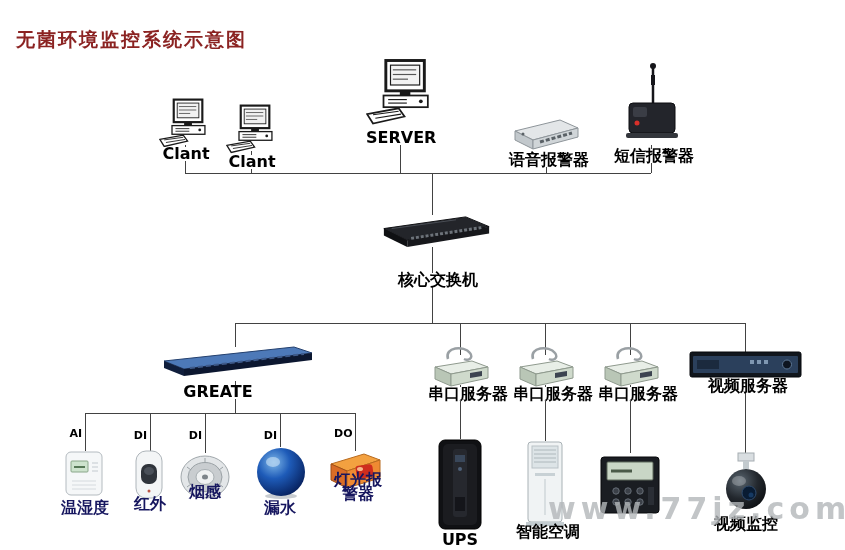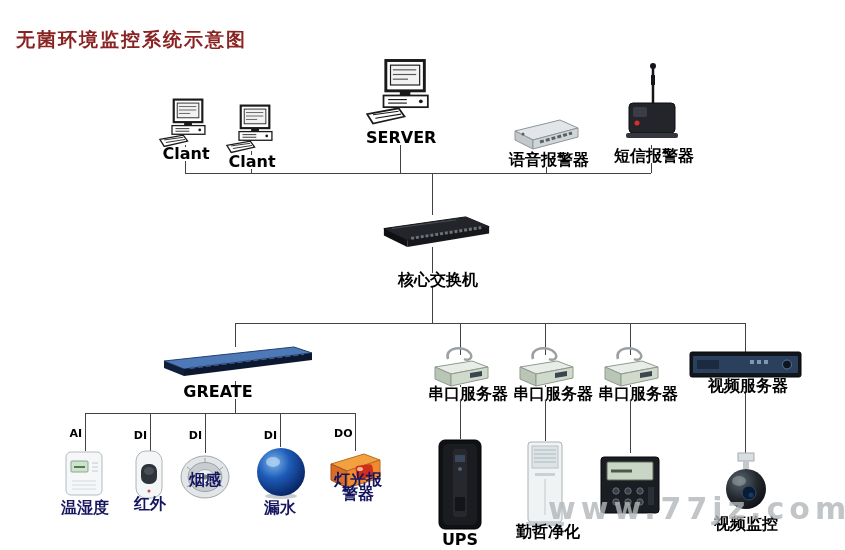--- a/index.html
+++ b/index.html
@@ -239,21 +239,21 @@
       <ellipse cx="26" cy="24" rx="17" ry="14.5" fill="#c9cdd0" stroke="#9aa1a5"></ellipse>
       <ellipse cx="26" cy="24" rx="9" ry="7.5" fill="#eff1f2" stroke="#a8afb3"></ellipse>
       <ellipse cx="26" cy="24" rx="3" ry="2.5" fill="#7d848a"></ellipse>
       <line x1="26" y1="5" x2="26" y2="10" stroke="#9aa1a5"></line>
       <line x1="8" y1="14" x2="12" y2="17" stroke="#9aa1a5"></line>
         <line x1="44" y1="14" x2="40" y2="17" stroke="#9aa1a5"></line>
       <line x1="8" y1="34" x2="12" y2="31" stroke="#9aa1a5"></line>
         <line x1="44" y1="34" x2="40" y2="31" stroke="#9aa1a5"></line>
     </svg>
   </div>
-  <div class="lbl sensor" style="left:183px;top:460px;width:44px">烟感</div>
+  <div class="lbl sensor" style="left:183px;top:472px;width:44px">烟感</div>
 
   <div class="node" style="left:254px;top:432px">
     <svg viewBox="0 0 54 56" width="54" height="56">
       <defs>
         <radialGradient id="ballg" cx="35%" cy="30%" r="75%">
           <stop offset="0%" stop-color="#7db6e8"></stop>
           <stop offset="45%" stop-color="#1e5bb8"></stop>
           <stop offset="100%" stop-color="#07215e"></stop>
         </radialGradient>
       </defs>
@@ -296,21 +296,21 @@
       <rect x="11" y="7" width="26" height="22" fill="#dde4e7" stroke="#b9c2c6"></rect>
       <line x1="13" y1="11" x2="35" y2="11" stroke="#aeb8bc"></line>
         <line x1="13" y1="15" x2="35" y2="15" stroke="#aeb8bc"></line>
       <line x1="13" y1="19" x2="35" y2="19" stroke="#aeb8bc"></line>
         <line x1="13" y1="23" x2="35" y2="23" stroke="#aeb8bc"></line>
       <rect x="14" y="34" width="20" height="3" fill="#c8d1d5"></rect>
       <line x1="24" y1="40" x2="24" y2="76" stroke="#c0c9cd"></line>
       <rect x="5" y="83" width="38" height="4" fill="#c3ccd0"></rect>
     </svg>
   </div>
-  <div class="lbl" style="left:516px;top:512px;width:58px">勤哲净化</div>
+  <div class="lbl" style="left:516px;top:512px;width:58px">智能空调</div>
 
   <div class="node" style="left:598px;top:438px">
     <svg viewBox="0 0 64 68" width="64" height="68">
       <rect x="3" y="6" width="58" height="56" rx="3" fill="#1a1d22" stroke="#07080a"></rect>
       <rect x="9" y="11" width="46" height="18" rx="1" fill="#c9d6c6" stroke="#5f6a5c"></rect>
       <line x1="13" y1="20" x2="34" y2="20" stroke="#4a5a48" stroke-width="3"></line>
       <circle cx="18" cy="40" r="3.2" fill="#3b4048" stroke="#666d76"></circle>
       <circle cx="30" cy="40" r="3.2" fill="#3b4048" stroke="#666d76"></circle>
       <circle cx="42" cy="40" r="3.2" fill="#3b4048" stroke="#666d76"></circle>
       <circle cx="18" cy="51" r="3.2" fill="#3b4048" stroke="#666d76"></circle>

